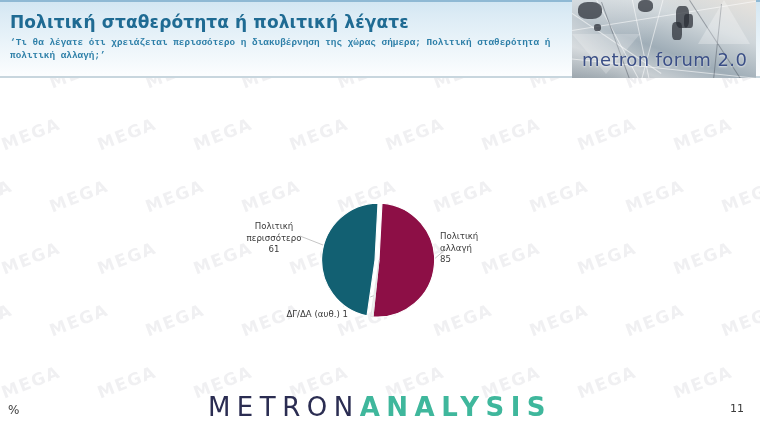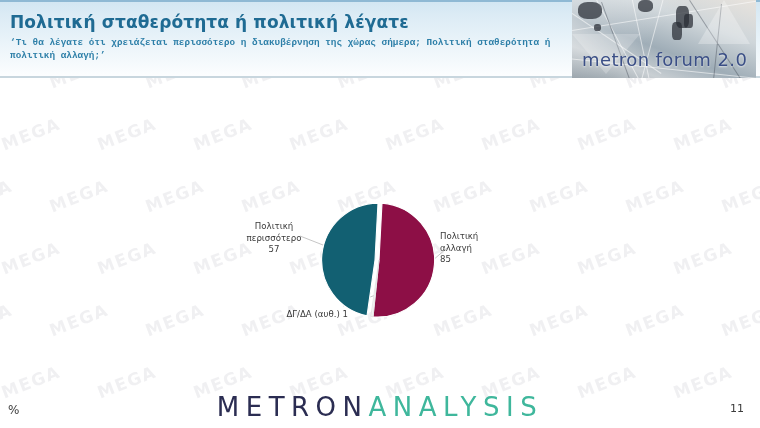--- a/index.html
+++ b/index.html
@@ -203,21 +203,21 @@
     top: 0;
     width: 760px;
     text-align: center;
     top: 12px;
     font-size: 26px;
     letter-spacing: 6.5px;
     font-weight: 400;
     white-space: nowrap;
   }
   #brand .m1 { color: #2b2d52; }
-  #brand .m2 { color: #3fb79c; }
+  #brand .m2 { color: #3fb79c; font-weight: bold; }
   #percent-sign {
     position: absolute;
     left: 8px;
     top: 23px;
     font-size: 12px;
     color: #3c3c3c;
   }
   #page-number {
     position: absolute;
     right: 16px;
@@ -344,21 +344,21 @@
       <path id="slice-change" d="M 179 85 L 182.0 28.1 A 57 57 0 1 1 173.0 141.9 Z" fill="#8d0f46" stroke="#ffffff" stroke-width="1.1"></path>
 
       <path id="slice-stability" d="M 175 85 L 167.0 140.9 A 57 57 0 0 1 178.0 28.1 Z" fill="#126072" stroke="#ffffff" stroke-width="1.1"></path>
 
       <path id="slice-dk" d="M 179 85 L 170.8 141.4 A 57 57 0 0 1 173.0 141.9 Z" fill="#f4f4f4" stroke="#d8d8d8" stroke-width="0.6"></path>
     </svg>
 
     <div class="pie-label" id="label-stability">
       <div>Πολιτική</div>
       <div>περισσότερο</div>
-      <div>57</div>
+      <div>61</div>
     </div>
 
     <div class="pie-label" id="label-change">
       <div>Πολιτική</div>
       <div>αλλαγή</div>
       <div>85</div>
     </div>
 
     <div class="pie-label" id="label-dk">
       <div>ΔΓ/ΔΑ (αυθ.) 1</div>

